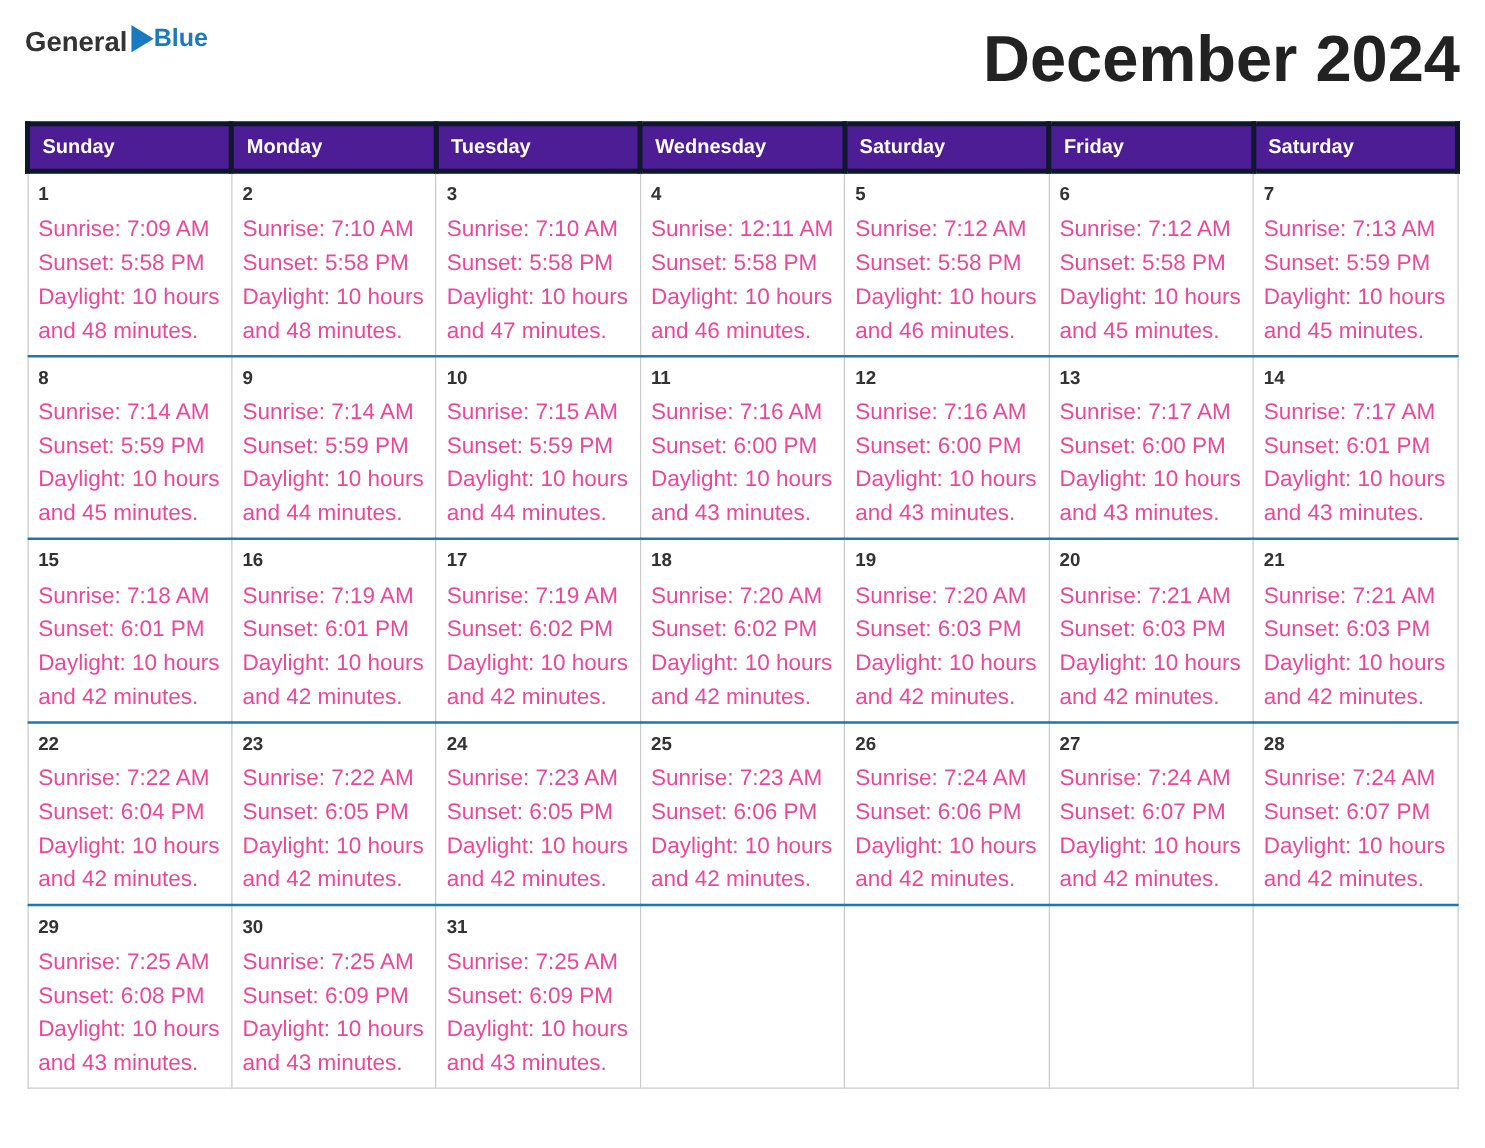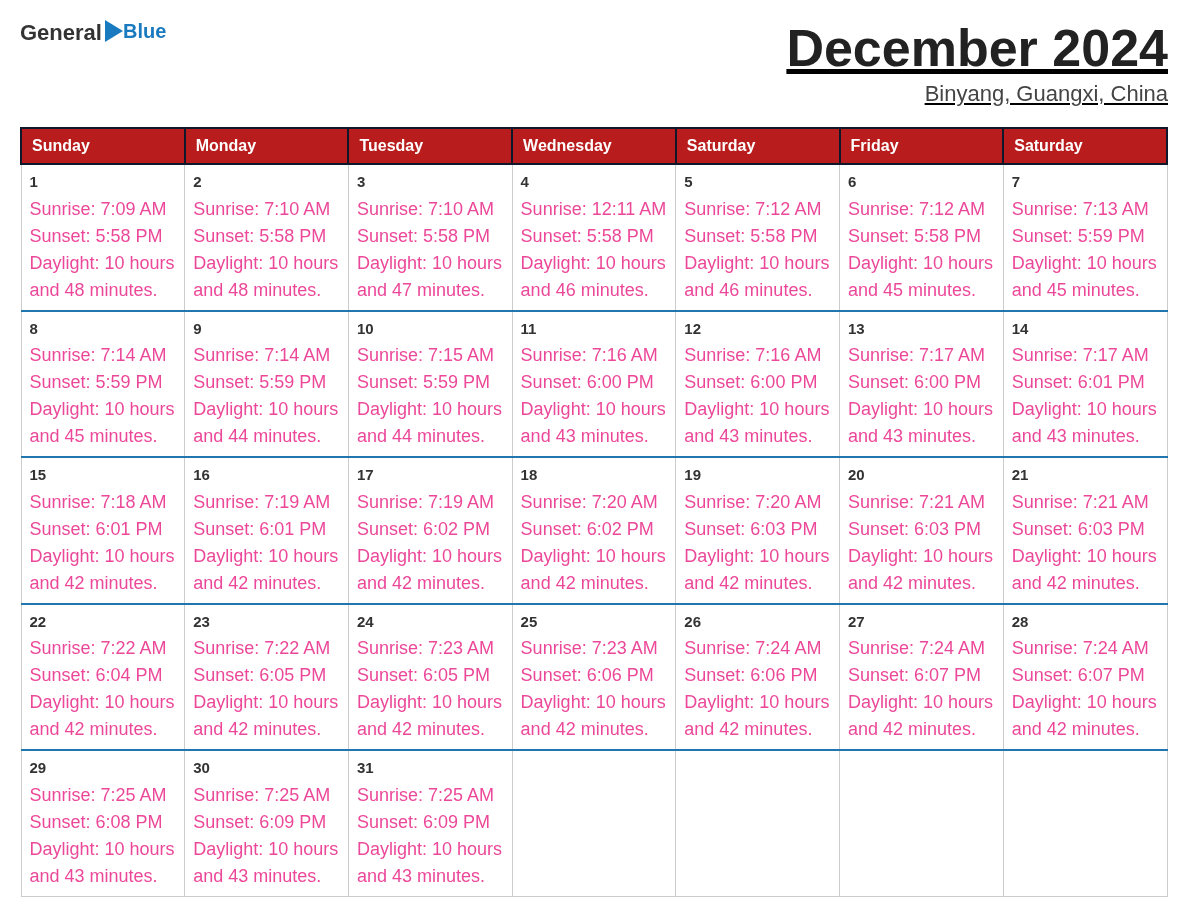--- a/index.html
+++ b/index.html
@@ -29,46 +29,45 @@
     .logo-wrapper {
       display: flex;
       flex-direction: row;
       align-items: flex-start;
     }
     .logo-line1 {
       display: flex;
       align-items: center;
     }
     .title-block {
-      text-align: right;
-      text-decoration: underline;
+      text-align: left;
     }
     .month-title {
       font-size: 52px;
       font-weight: bold;
       color: #222;
       line-height: 1.1;
     }
     .location {
       font-size: 22px;
       color: #444;
       margin-top: 4px;
     }
     .calendar {
       width: 100%;
       border-collapse: collapse;
     }
     .calendar th {
-      background-color: #b91c1c;
+      background-color: #4c1d95;
       color: #fff;
       font-size: 16px;
       font-weight: bold;
       padding: 8px 10px;
       text-align: left;
-      border: 2px solid #0f172a;
+      border: 4px solid #0f172a;
     }
     .calendar td {
       vertical-align: top;
       border: 1px solid #ccc;
       padding: 6px 8px;
       width: 14.28%;
       font-size: 13px;
       color: #333;
       line-height: 1.5;
     }
@@ -105,21 +104,20 @@
           <polygon points="0,0 18,11 0,22" fill="#1a7abf"></polygon>
         </svg>
       </div>
     </div>
     <div>
       <span class="logo-text-blue">Blue</span>
     </div>
   </div>
   <div class="title-block">
     <div class="month-title">December 2024</div>
-    <div class="location">Binyang, Guangxi, China</div>
   </div>
 </div>
 
 <table class="calendar">
   <thead>
     <tr>
     <th>Sunday</th>
         <th>Monday</th>
         <th>Tuesday</th>
         <th>Wednesday</th>

